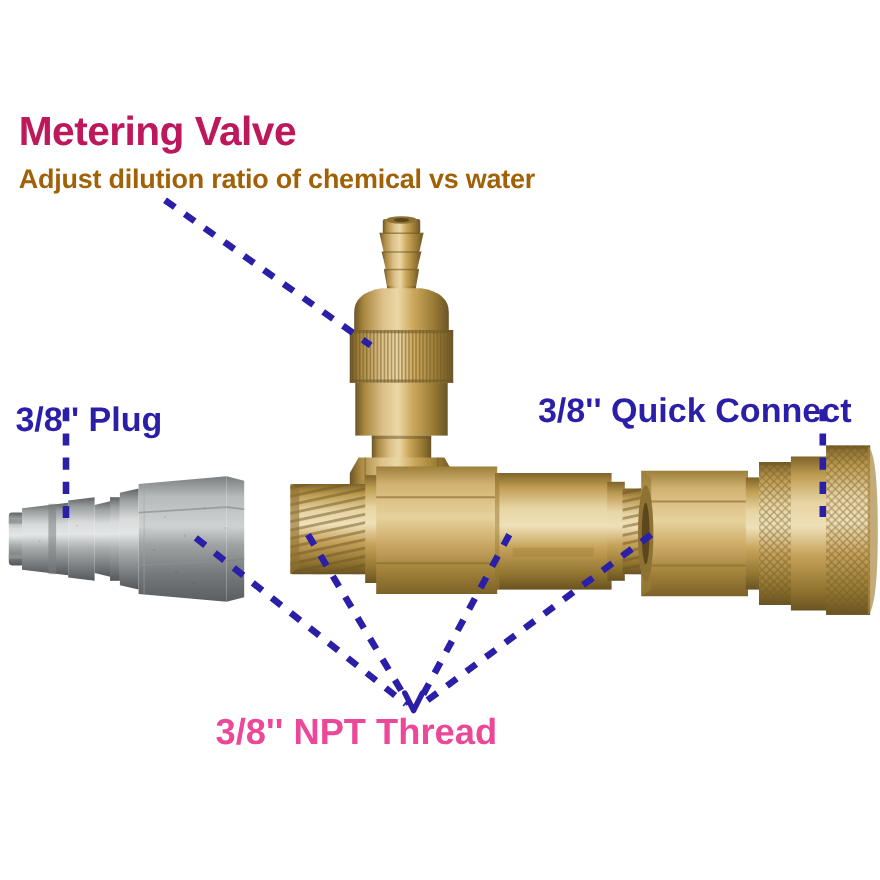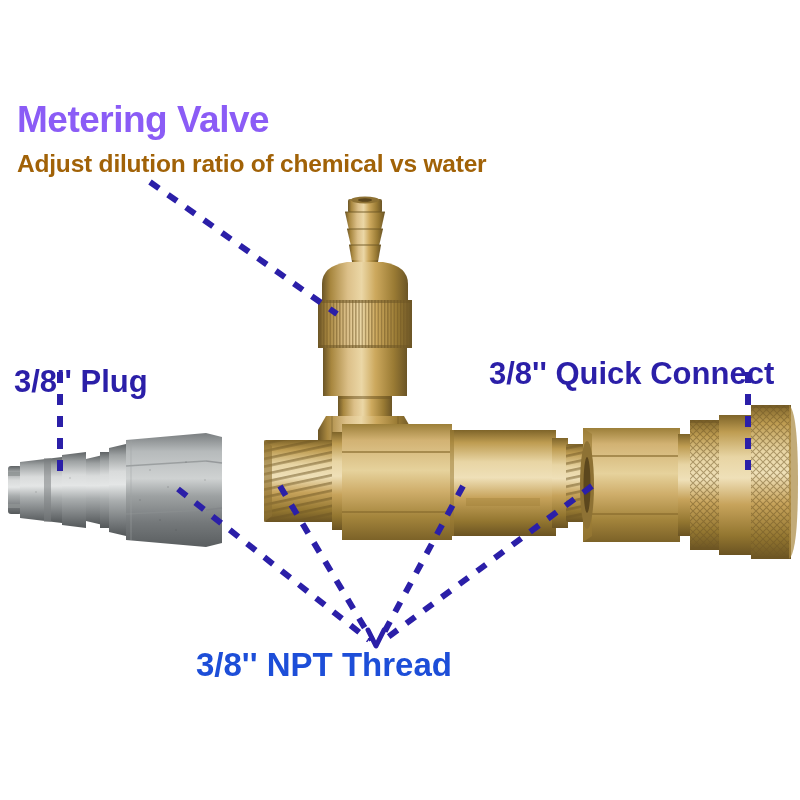--- a/index.html
+++ b/index.html
@@ -238,23 +238,23 @@
       <line x1="748" y1="372" x2="748" y2="470"></line>
       <line x1="178" y1="489" x2="369" y2="640"></line>
       <line x1="280" y1="486" x2="372" y2="640"></line>
       <line x1="463" y1="486" x2="380" y2="640"></line>
       <line x1="592" y1="486" x2="384" y2="640"></line>
     </g>
 
     <path d="M368,630 L376,646 L384,630" stroke="#2B1FA8" stroke-width="5" fill="none" stroke-linecap="round" stroke-linejoin="round"></path>
   </svg>
 
-  <div class="lbl" id="label-metering-valve" style="color:#8b5cf6">Metering Valve</div>
+  <div class="lbl" id="label-metering-valve" style="color:#be185d">Metering Valve</div>
 
   <div class="lbl" id="label-metering-sub" style="color:#a16207">Adjust dilution ratio of chemical vs water</div>
 
   <div class="lbl" id="label-plug" style="color:#2B1FA8">3/8'' Plug</div>
 
   <div class="lbl" id="label-quick-connect" style="color:#2B1FA8">3/8'' Quick Connect</div>
 
-  <div class="lbl" id="label-npt" style="color:#1d4ed8">3/8'' NPT Thread</div>
+  <div class="lbl" id="label-npt" style="color:#ec4899">3/8'' NPT Thread</div>
 
 </div>
 
 </body></html>

